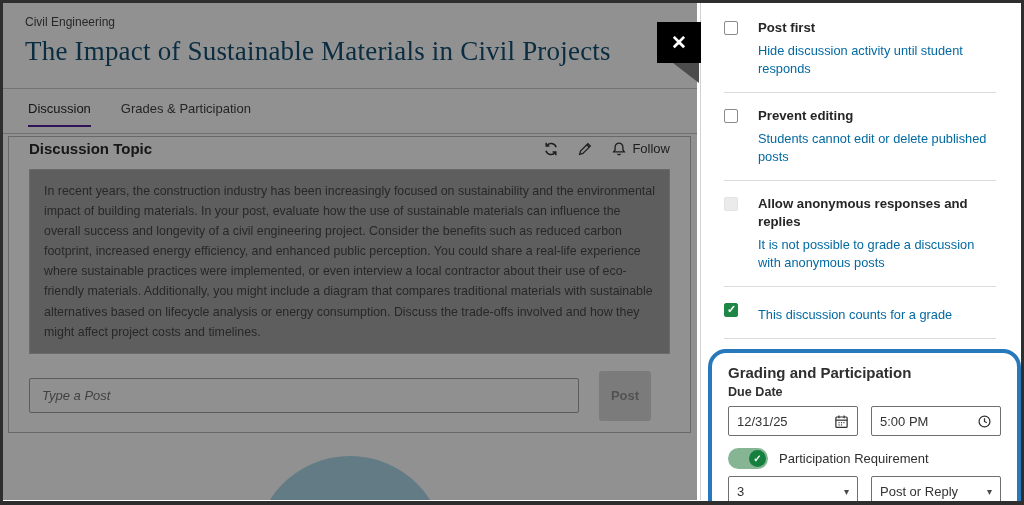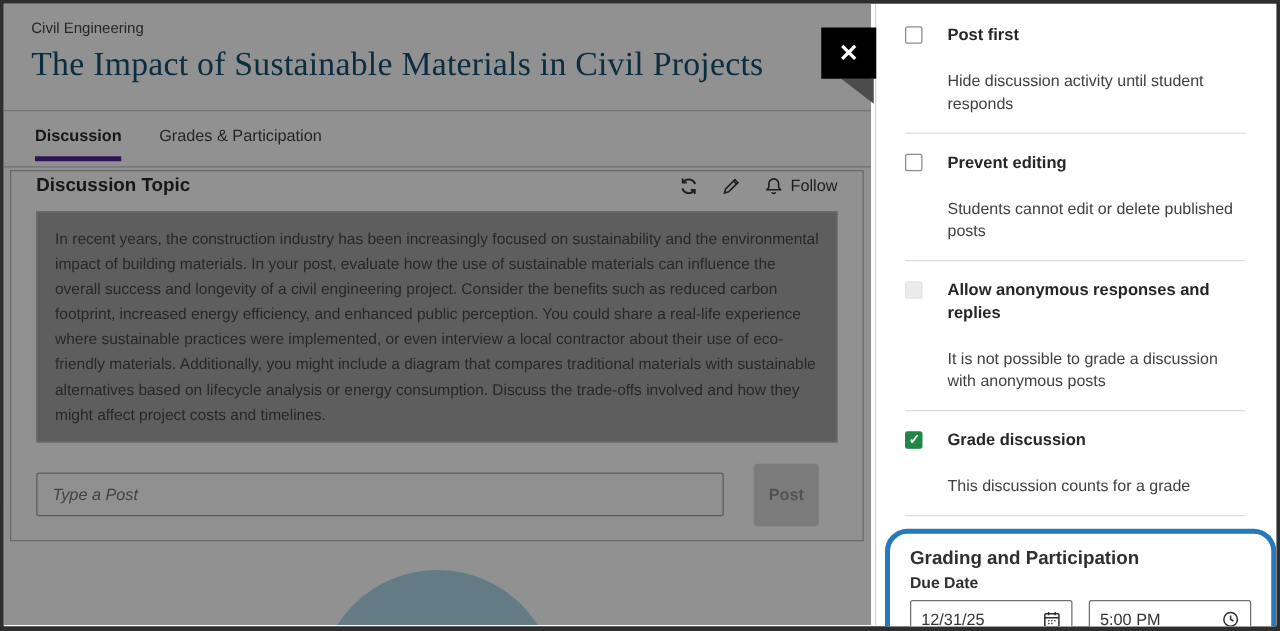--- a/index.html
+++ b/index.html
@@ -10,40 +10,40 @@
            border:3px solid #2e2e2e; border-bottom-width:4px; overflow:hidden; }
 
   
   .left-pane { position:absolute; left:0; top:0; width:694px; height:497px; background:#fff; overflow:hidden; }
   .lp-header { position:absolute; left:22px; top:12px; }
   .breadcrumb { font-size:12px; color:#3f3f3f; }
   .page-title { margin-top:7px; font-family:"Liberation Serif", serif; font-size:27px; color:#0c4a6e; letter-spacing:.2px; }
   .lp-divider1 { position:absolute; left:0; top:85px; width:100%; border-top:1px solid #c9c9c9; }
   .tabs { position:absolute; left:25px; top:98px; display:flex; gap:30px; }
   .tab { font-size:13px; color:#3a3a3a; padding-bottom:9px; cursor:default; }
-  .tab.active { font-weight:bold; color:#222; border-bottom:4px solid #4c1d95; }
+  .tab.active { font-weight:normal; color:#222; border-bottom:2px solid #4c1d95; }
   .tabs-divider { position:absolute; left:0; top:130px; width:100%; border-top:1px solid #c2c2c2; }
 
   .card { position:absolute; left:5px; top:133px; width:683px; height:297px;
           border:1px solid #b5b5b5; background:#fff; padding:3px 20px; }
   .card-head { display:flex; justify-content:space-between; align-items:center; }
   .card-title { font-size:15px; font-weight:bold; color:#222; }
   .card-actions { display:flex; align-items:center; gap:18px; color:#2f2f2f; }
   .icon-btn { display:flex; align-items:center; gap:5px; font-size:13px; color:#2f2f2f; cursor:pointer;text-align:right; }
   .icon-btn svg { display:block; }
 
   .topic-box { margin-top:12px; border:1px solid #b9b9b9; padding:11px 14px; background:#a3a3a3;
                font-size:12.4px; line-height:1.62; color:#3e3e3e; }
 
-  .post-row { margin-top:17px; display:flex; gap:24px; align-items:center; }
+  .post-row { margin-top:17px; display:flex; gap:8px; align-items:center; }
   .post-input { width:550px; height:35px; border:1px solid #9e9e9e; border-radius:2px; padding:0 12px;
                 font-family:"Liberation Sans", sans-serif; font-size:13px; background:#fefefe; color:#333; }
   .post-input::placeholder { font-style:italic; color:#6f6f6f; }
   .post-btn { width:52px; height:50px; background:#d8d8d8; border:none; border-radius:3px;
-              font-size:13px; font-weight:bold; color:#8d8d8d; }
+              font-size:13px; font-weight:bold; color:#8d8d8d;margin-left:12px; }
 
   .deco-circle { position:absolute; left:252px; top:453px; width:190px; height:190px;
                  border-radius:50%; background:#a9d8ea; }
 
   .dimmer { position:absolute; inset:0; background:rgba(10,10,10,0.45); z-index:3; }
 
   .close-btn { position:absolute; left:654px; top:19px; width:44px; height:41px; background:#000;
                color:#fff; z-index:5; display:flex; align-items:center; justify-content:center;
                font-size:19px; font-weight:bold; cursor:pointer; }
   .close-tail { position:absolute; left:670px; top:60px; width:0; height:0; z-index:4;
@@ -53,21 +53,21 @@
   .right-pane { position:absolute; left:697px; top:0; width:324px; height:497px; background:#fff;
                 border-left:1px solid #d2d2d2; z-index:2; padding:12px 24px 0 23px; }
   .opt-row { display:flex; gap:20px; padding:4px 0 12px 0; }
   .cb { flex:0 0 14px; width:14px; height:14px; margin-top:2px; border:1px solid #8a8a8a;
         border-radius:2px; background:#fff; position:relative; }
   .cb.disabled { border-color:#e3e3e3; background:#ebebeb; }
   .cb.checked { border-color:#1e8745; background:#1e8745; }
   .cb.checked::after { content:"✓"; position:absolute; left:2px; top:-1px; color:#fff; font-size:11px; font-weight:bold; }
   .opt-text { width:248px; }
   .opt-label { font-size:13.2px; font-weight:bold; color:#262626; line-height:1.35; }
-  .opt-desc { margin-top:19px; font-size:12.8px; color:#404040; line-height:1.42; }
+  .opt-desc { margin-top:5px; font-size:12.8px; color:#0369a1; line-height:1.42; }
   .divider { border-top:1px solid #dcdcdc; margin:2px 4px 10px 0; }
 
   .grading-box { margin:7px 2px 0 -16px; width:313px; height:179px;
                  border:4px solid #2779bb; border-radius:18px; padding:11px 16px 12px 16px; background:#fff; }
   .gb-title { font-size:15px; font-weight:bold; color:#2f2f2f; }
   .gb-sub { margin-top:4px; font-size:12.6px; font-weight:bold; color:#2f2f2f; }
   .field-row { display:flex; gap:13px; margin-top:7px; }
   .field { flex:1; height:30px; border:1px solid #6f6f6f; border-radius:2px; background:#fff;
            display:flex; align-items:center; justify-content:space-between; padding:0 8px;
            font-size:13px; color:#333; cursor:pointer; }
@@ -169,21 +169,20 @@
       <div class="opt-text">
         <div class="opt-label">Allow anonymous responses and replies</div>
         <div class="opt-desc">It is not possible to grade a discussion with anonymous posts</div>
       </div>
     </div>
     <div class="divider"></div>
 
     <div class="opt-row">
       <span class="cb checked"></span>
       <div class="opt-text">
-        <div class="opt-label">Grade discussion</div>
         <div class="opt-desc">This discussion counts for a grade</div>
       </div>
     </div>
     <div class="divider"></div>
 
     <div class="grading-box">
       <div class="gb-title">Grading and Participation</div>
       <div class="gb-sub">Due Date</div>
 
       <div class="field-row">

